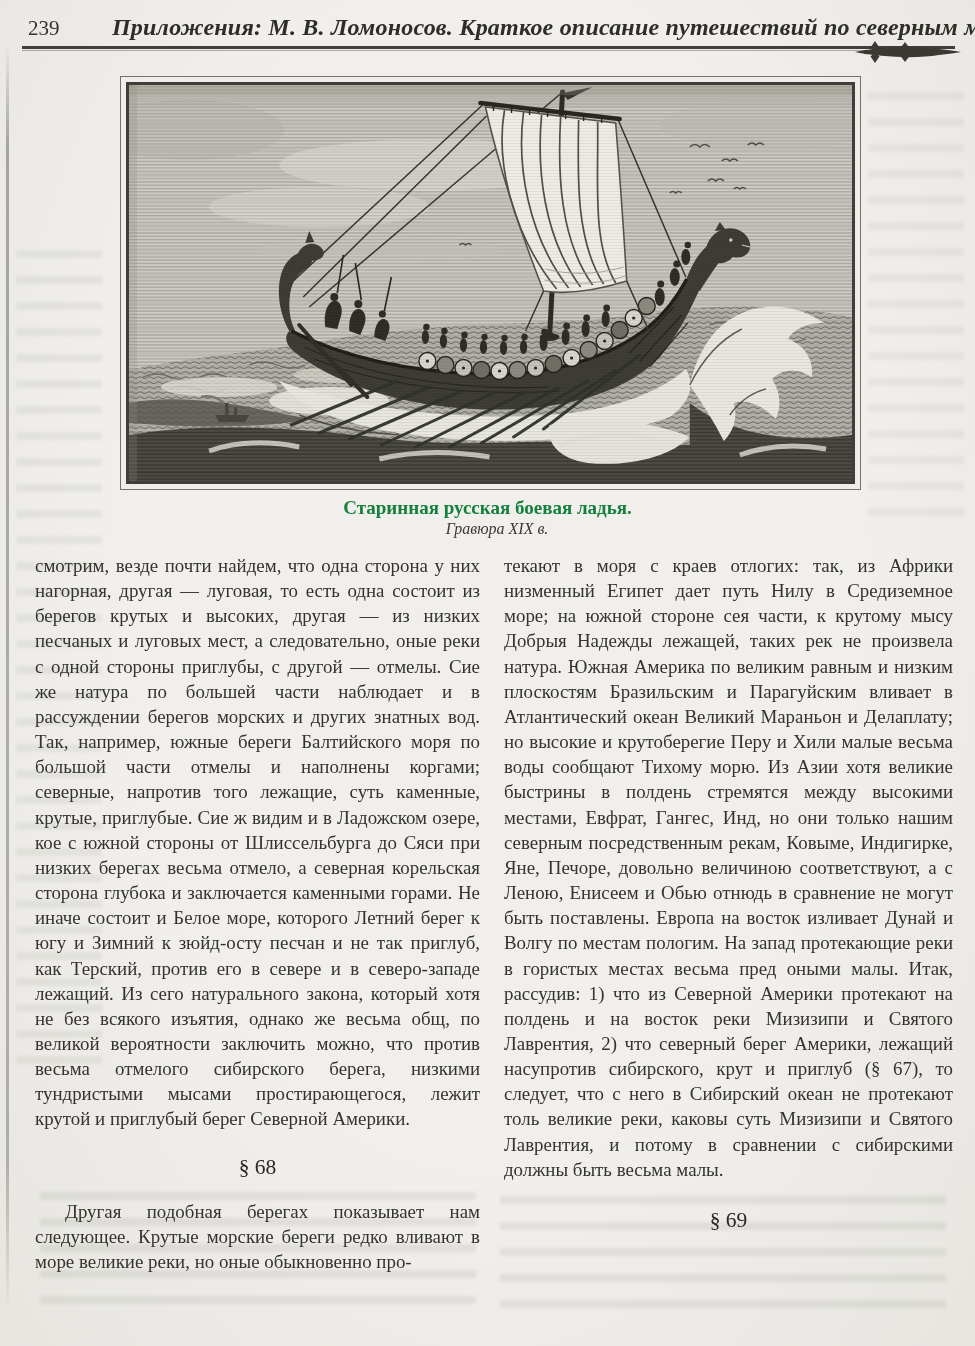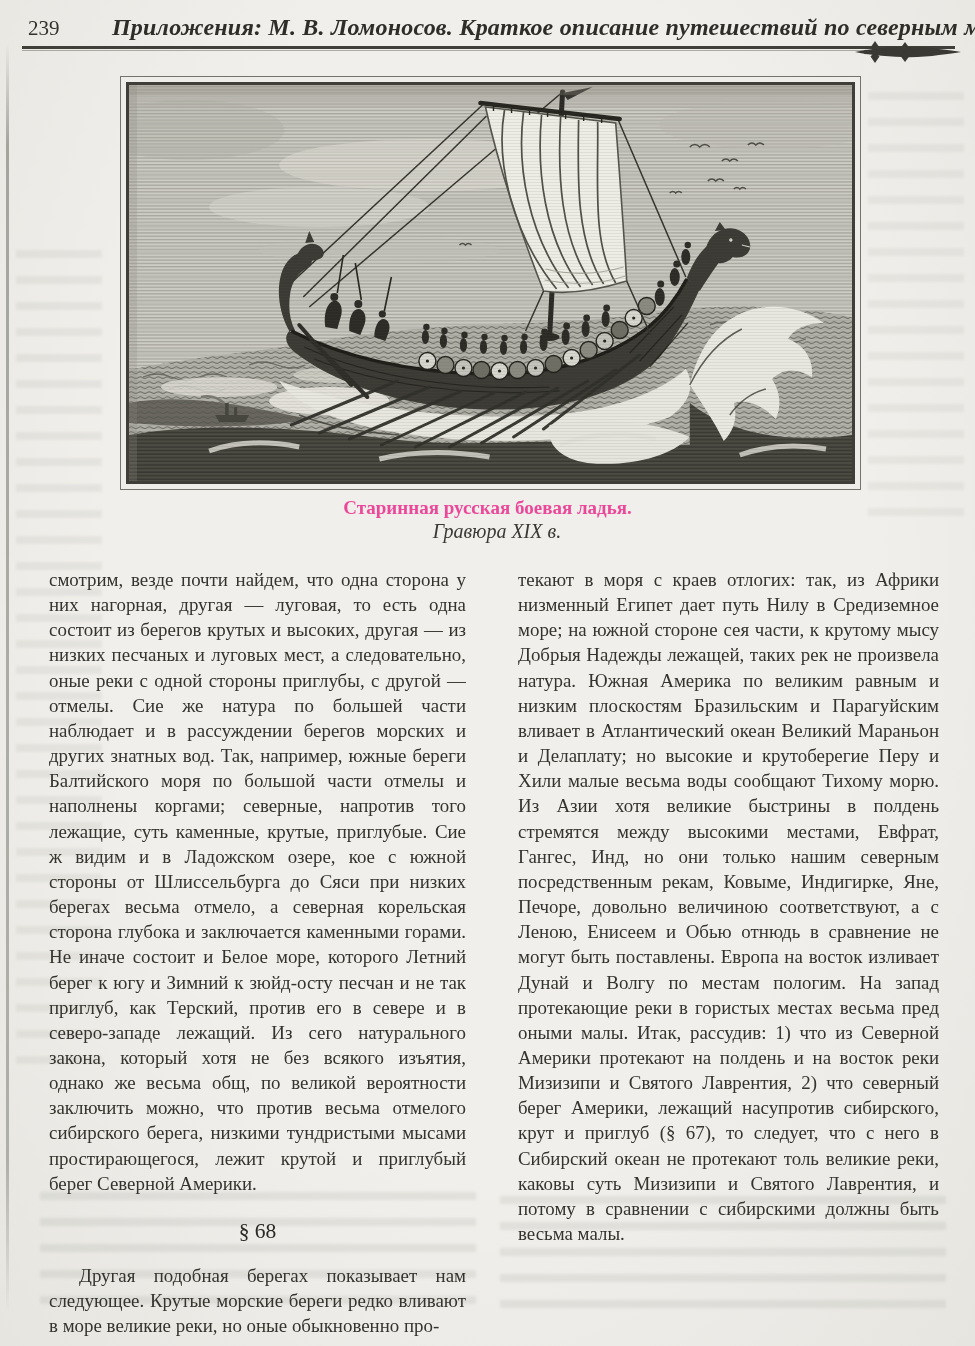--- a/index.html
+++ b/index.html
@@ -23,28 +23,28 @@
   .rule{position:absolute;left:22px;top:46px;width:933px;height:2.5px;background:#413f3a;z-index:2;}
   .rule2{position:absolute;left:22px;top:50px;width:908px;height:1px;background:#8e8d84;opacity:.7;z-index:2;}
   .fleuron{position:absolute;left:853px;top:38px;width:110px;height:28px;z-index:3;}
   
   .plate{position:absolute;left:120px;top:76px;width:741px;height:414px;box-sizing:border-box;
     margin:0;border:1.5px solid #75746c;background:#eeede9;padding:5px;z-index:2;}
   .plate-inner{width:100%;height:100%;box-sizing:border-box;border:3px solid #3f3e38;overflow:hidden;}
   .plate-inner svg{display:block;width:100%;height:100%;}
   
   .caption{position:absolute;left:0;top:497px;width:975px;text-align:center;z-index:3;}
-  .cap-title{font-size:19px;font-weight:bold;color:#ec4899;}
-  .cap-sub{font-size:20px;font-style:italic;margin-top:1px;color:#3a3933;padding-left:19px;}
+  .cap-title{font-size:19px;font-weight:bold;color:#15803d;}
+  .cap-sub{font-size:16px;font-style:italic;margin-top:1px;color:#3a3933;padding-left:19px;}
   
   .columns{position:absolute;left:35px;top:553px;width:918px;display:flex;gap:24px;z-index:3;}
   .col{font-size:18.9px;line-height:25.15px;text-align:justify;color:#34332d;}
   .col-left{width:445px;}
   .col-right{width:449px;}
-  .col p{margin:14px;}
+  .col p{margin:0;}
   .col p.cont{text-indent:0;}
   .col p.indent{text-indent:30px;}
   .section{text-align:center;font-weight:normal;font-size:21.5px;color:#2a2924;}
   .col-left .section{margin:23px 0 19px;}
   .col-right .section{margin:26px 0 19px;}
 </style>
 </head>
 <body>
 
 <div class="page">
@@ -309,16 +309,17 @@
   </div>
 
   <div class="columns">
     <div class="col col-left">
       <p class="cont">смотрим, везде почти найдем, что одна сторона у них нагорная, другая — луговая, то есть одна состоит из берегов крутых и высоких, другая — из низких песчаных и луговых мест, а следовательно, оные реки с одной стороны приглубы, с другой — отмелы. Сие же натура по большей части наблюдает и в рассуждении берегов морских и других знатных вод. Так, например, южные береги Балтийского моря по большой части отмелы и наполнены коргами; северные, напротив того лежащие, суть каменные, крутые, приглубые. Сие ж видим и в Ладожском озере, кое с южной стороны от Шлиссельбурга до Сяси при низких берегах весьма отмело, а северная корельская сторона глубока и заключается каменными горами. Не иначе состоит и Белое море, которого Летний берег к югу и Зимний к зюйд-осту песчан и не так приглуб, как Терский, против его в севере и в северо-западе лежащий. Из сего натурального закона, который хотя не без всякого изъятия, однако же весьма общ, по великой вероятности заключить можно, что против весьма отмелого сибирского берега, низкими тундристыми мысами простирающегося, лежит крутой и приглубый берег Северной Америки.</p>
       <h3 class="section">§ 68</h3>
       <p class="indent">Другая подобная берегах показывает нам следующее. Крутые морские береги редко вливают в море великие реки, но оные обыкновенно про-</p>
     </div>
     <div class="col col-right">
       <p class="cont">текают в моря с краев отлогих: так, из Африки низменный Египет дает путь Нилу в Средиземное море; на южной стороне сея части, к крутому мысу Добрыя Надежды лежащей, таких рек не произвела натура. Южная Америка по великим равным и низким плоскостям Бразильским и Парагуйским вливает в Атлантический океан Великий Мараньон и Делаплату; но высокие и крутоберегие Перу и Хили малые весьма воды сообщают Тихому морю. Из Азии хотя великие быстрины в полдень стремятся между высокими местами, Евфрат, Гангес, Инд, но они только нашим северным посредственным рекам, Ковыме, Индигирке, Яне, Печоре, довольно величиною соответствуют, а с Леною, Енисеем и Обью отнюдь в сравнение не могут быть поставлены. Европа на восток изливает Дунай и Волгу по местам пологим. На запад протекающие реки в гористых местах весьма пред оными малы. Итак, рассудив: 1) что из Северной Америки протекают на полдень и на восток реки Мизизипи и Святого Лаврентия, 2) что северный берег Америки, лежащий насупротив сибирского, крут и приглуб (§ 67), то следует, что с него в Сибирский океан не протекают толь великие реки, каковы суть Мизизипи и Святого Лаврентия, и потому в сравнении с сибирскими должны быть весьма малы.</p>
+      <h3 class="section">§ 69</h3>
     </div>
   </div>
 
 </div>
 
 </body></html>

